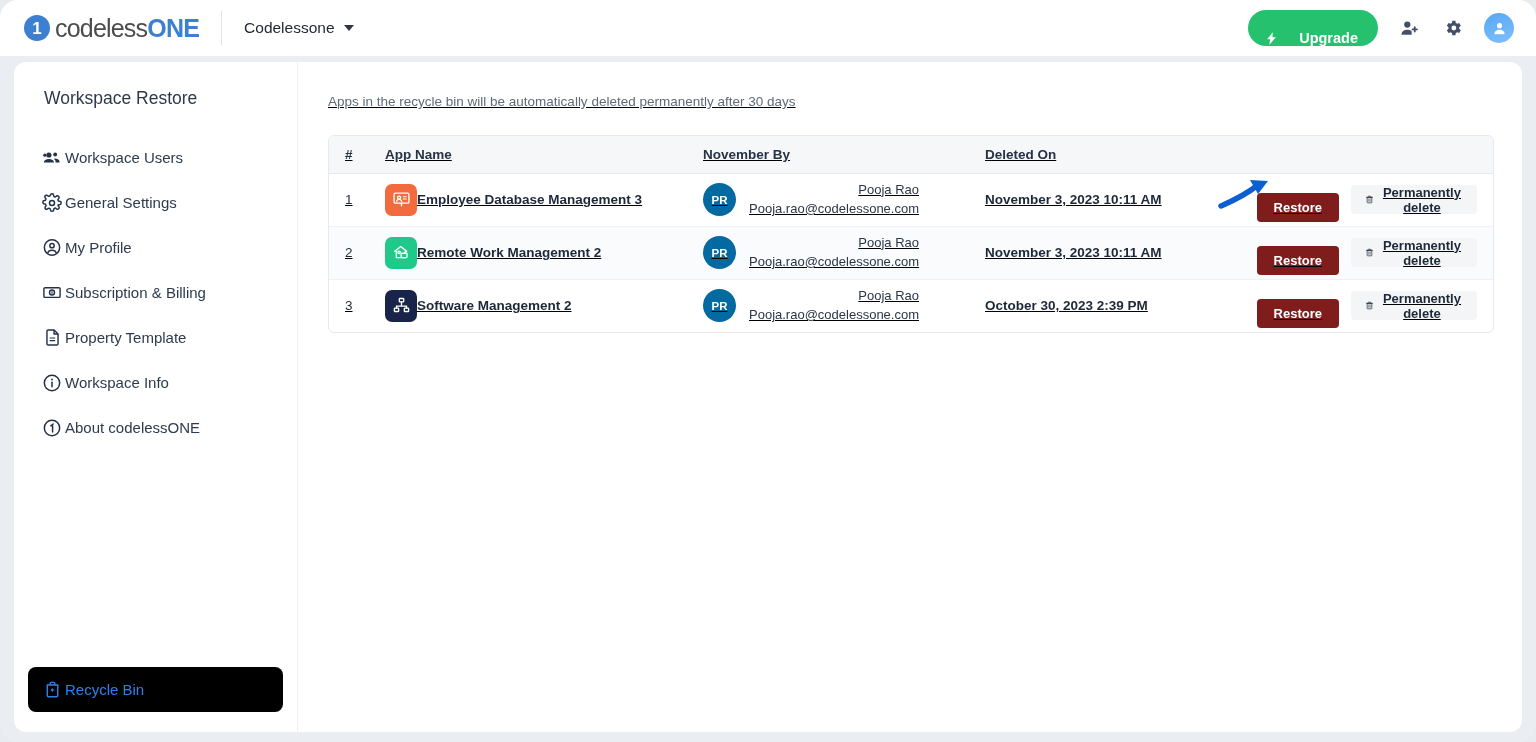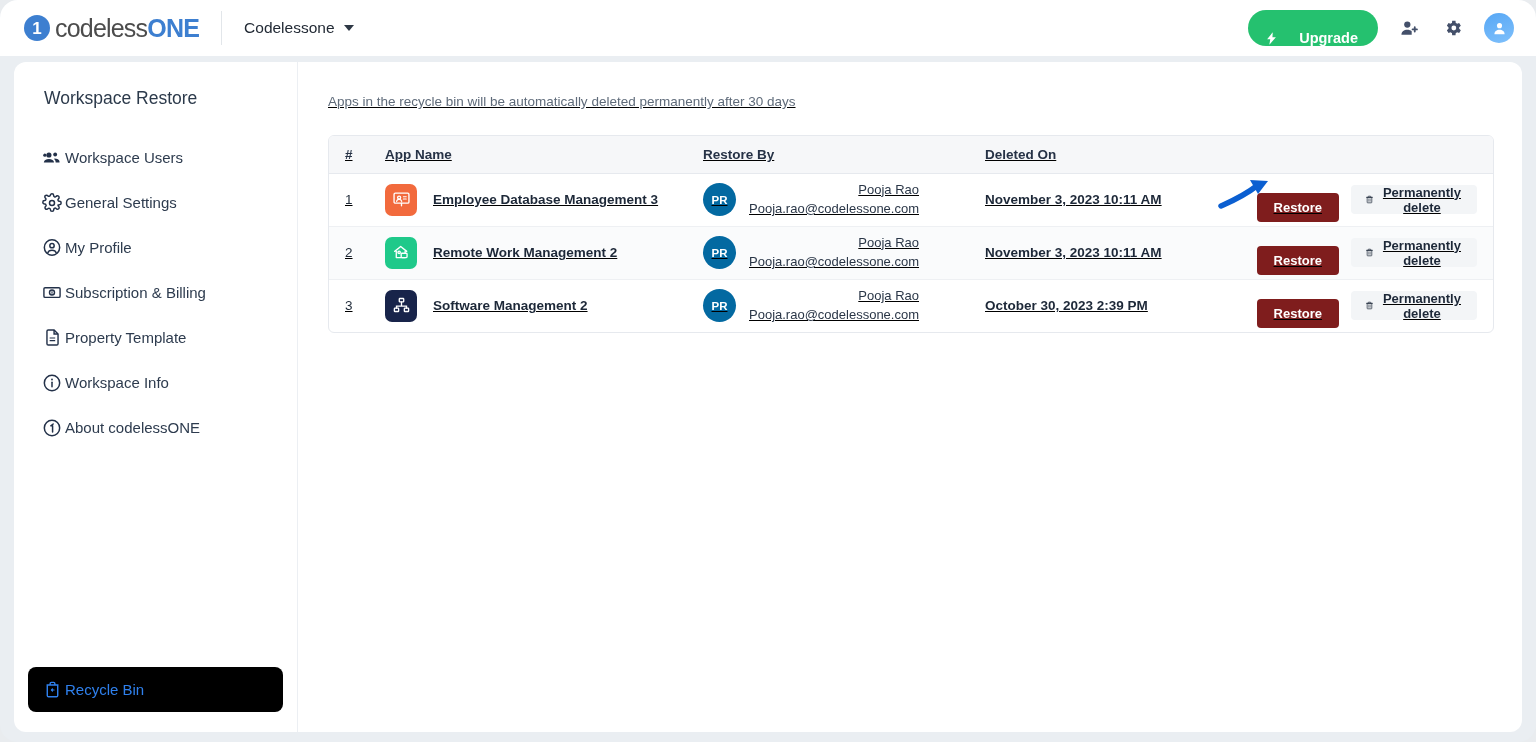--- a/index.html
+++ b/index.html
@@ -139,21 +139,21 @@
     height: 53px;
     padding: 0 10px;
     font-size: 13.5px;
     color: #1f2a38;
     border-bottom: 1px solid #eef0f3;
     vertical-align: middle;
   }
   tbody tr:last-child td { border-bottom: none; }
   tbody tr.alt td { background: #fafbfc; }
   td.c-idx { padding-left: 16px; font-size: 13.5px; color:#1f2a38;}
-  .app-cell { display: flex; align-items: center; gap: 16px; }
+  .app-cell { display: flex; align-items: center; gap: 0; }
   .app-icon {
     width: 32px; height: 32px; border-radius: 7px;
     display: flex; align-items: center; justify-content: center;
     color: #fff; flex: 0 0 32px;
   }
   .app-name { font-weight: 700; font-size: 13.5px; color:#1d2838; }
   .by-cell { display: flex; align-items: center; gap: 13px; }
   .pr-avatar {
     width: 33px; height: 33px; border-radius: 50%;
     background: #0369a1; color: #fff;
@@ -344,21 +344,21 @@
 
     <div class="content">
       <div class="notice">Apps in the recycle bin will be automatically deleted permanently after 30 days</div>
 
       <div class="table-wrap">
         <table>
           <thead>
             <tr>
               <th class="c-idx">#</th>
               <th class="c-app">App Name</th>
-              <th class="c-by">Restore By</th>
+              <th class="c-by">November By</th>
               <th class="c-on">Deleted On</th>
               <th class="c-act"></th>
             </tr>
           </thead>
           <tbody>
 
             <tr>
               <td class="c-idx">1</td>
               <td class="c-app">
                 <div class="app-cell">

